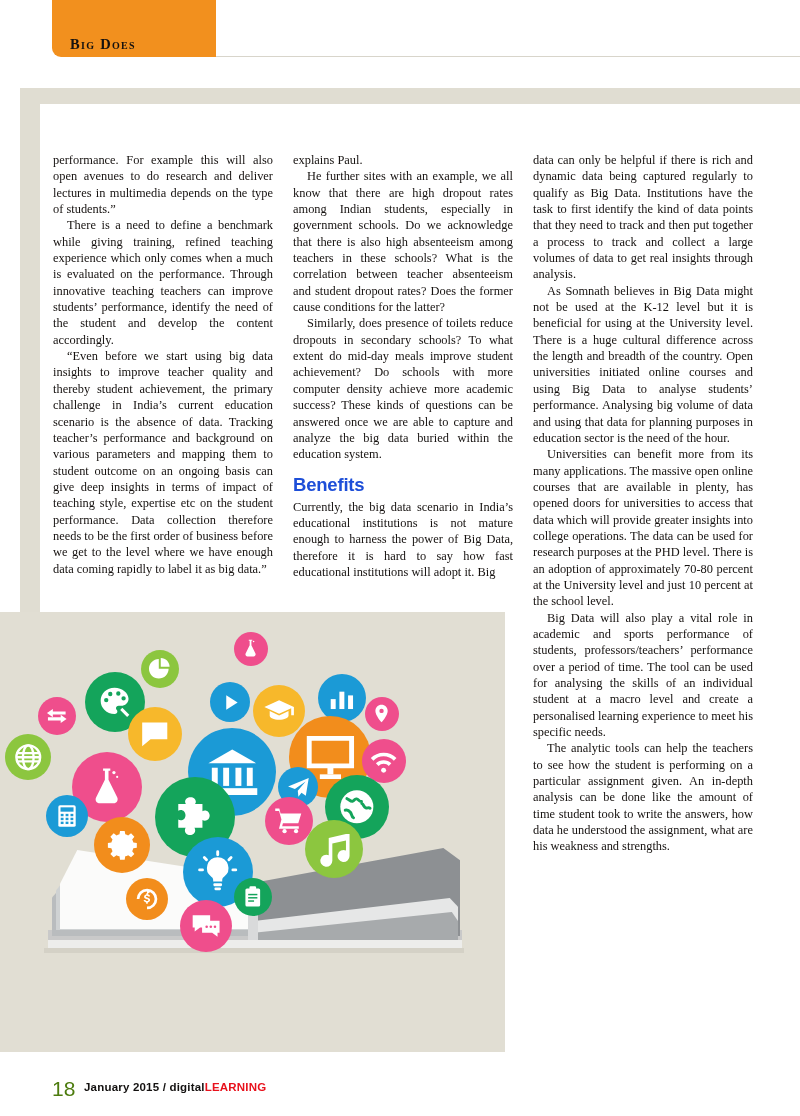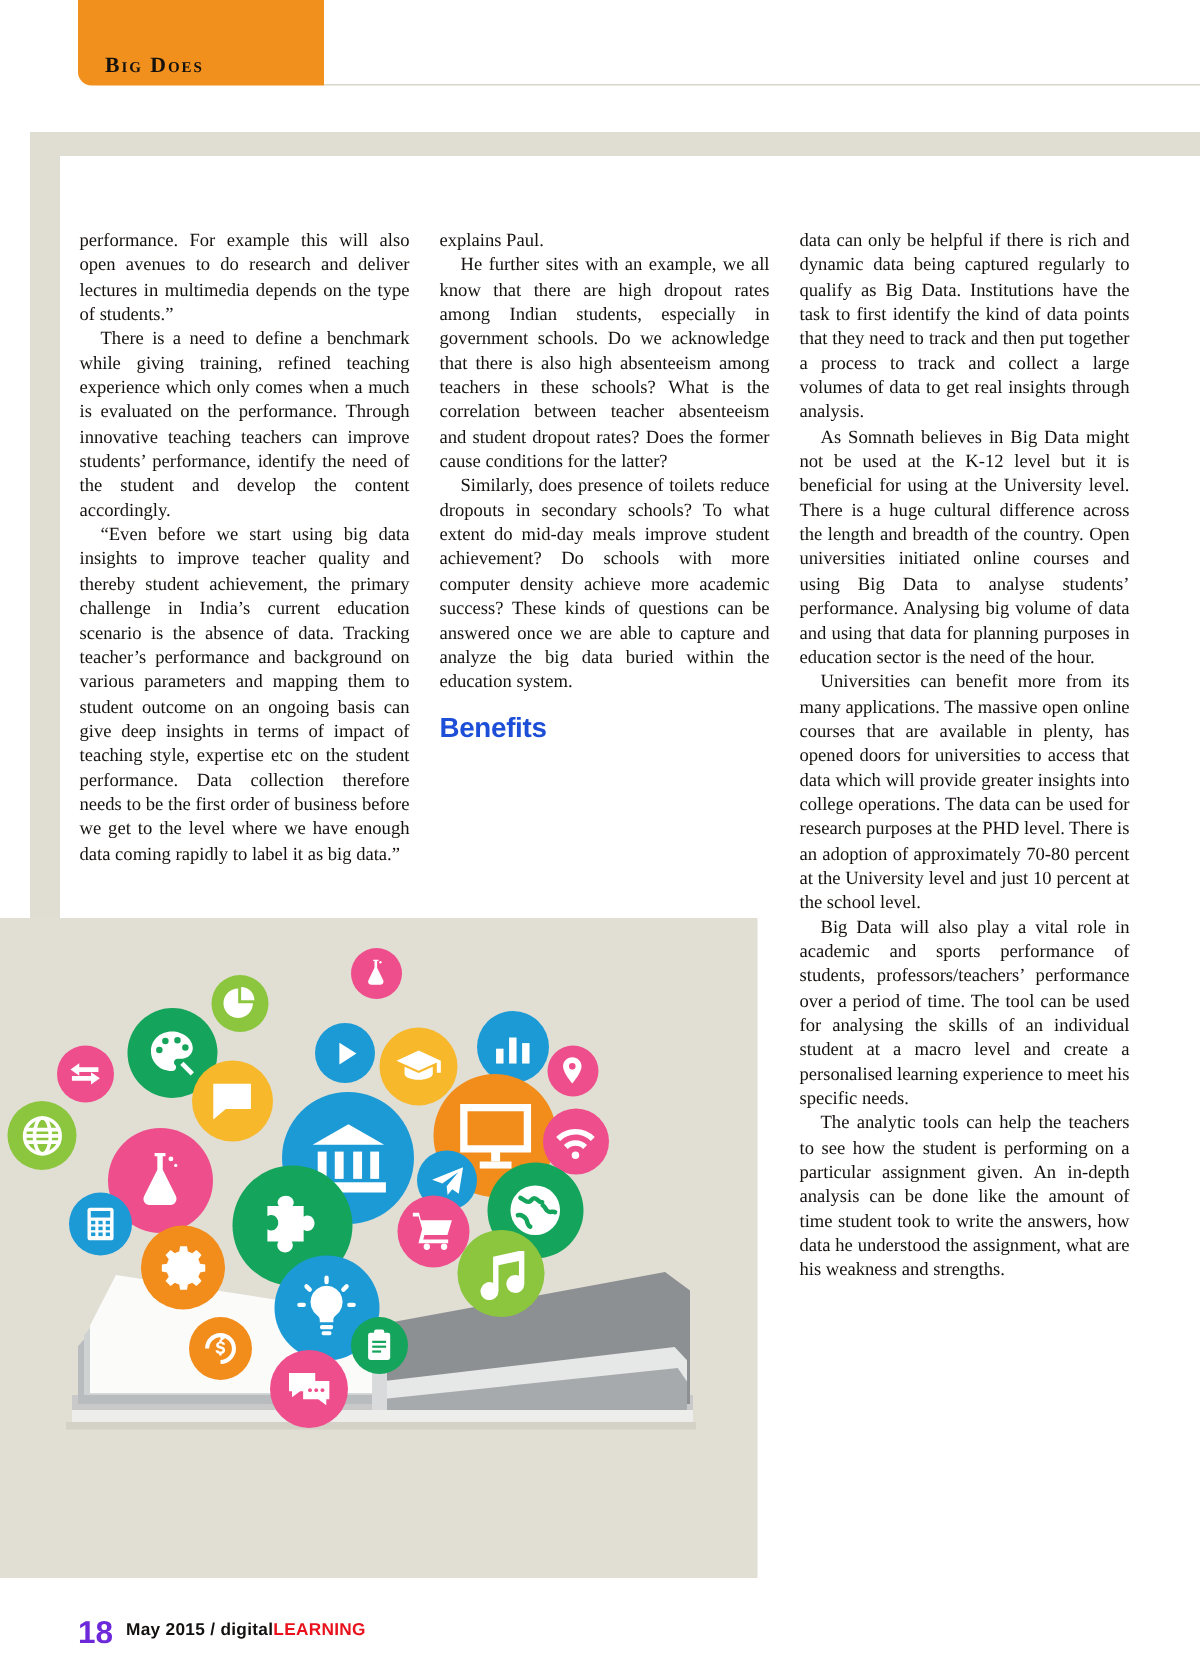--- a/index.html
+++ b/index.html
@@ -111,21 +111,21 @@
     position:absolute;border-radius:50%;
     display:flex;align-items:center;justify-content:center;
   }
   .bub svg{display:block;}
 
   
   #footer{position:absolute;left:0;bottom:0;width:800px;height:64px;background:#ffffff;}
   #footer-pageno{
     position:absolute;left:52px;top:1077px;
     font-family:"Liberation Sans", sans-serif;
-    font-size:21px;color:#6d28d9;font-weight:bold;
+    font-size:21px;color:#4d7c0f;font-weight:normal;
   }
   #footer-credit{
     position:absolute;left:84px;top:1081px;
     font-family:"Liberation Sans", sans-serif;
     font-size:11.5px;font-weight:bold;color:#131110;letter-spacing:0.2px;
   }
   #footer-credit .red{color:#e8111c;}
 </style>
 </head>
 <body>
@@ -143,20 +143,21 @@
     <p class="noindent">performance.  For example this will also open avenues to do research and deliver lectures in multimedia depends on the type of students.”</p>
     <p>There is a need to define a benchmark while giving training, refined teaching experience which only comes when a much is evaluated on the performance. Through innovative teaching teachers can improve students’ performance, identify the need of the student and develop the content accordingly.</p>
     <p>“Even before we start using big data insights to improve teacher quality and thereby student achievement, the primary challenge in India’s current education scenario is the absence of data. Tracking teacher’s  performance and background  on various parameters and mapping them to student outcome on an ongoing basis can give deep insights in terms of impact of teaching style, expertise etc on the student performance. Data collection therefore needs to be the first order of business before we get to the level where we have enough data coming rapidly to label it as big data.”</p>
   </div>
 
   <div id="col2" class="col">
     <p class="noindent">explains Paul.</p>
     <p>He further sites with an example, we all know that there are high dropout rates among Indian students, especially in government schools. Do we acknowledge that there is also high absenteeism among teachers in these schools? What is the correlation between teacher absenteeism and student dropout rates? Does the former cause conditions for the latter?</p>
     <p>Similarly, does presence of toilets reduce dropouts in secondary schools? To what extent do mid-day meals improve student achievement? Do schools with more computer density achieve more academic success? These kinds of questions can be answered once we are able to capture and analyze the big data buried within the education system.</p>
     <h2>Benefits</h2>
+    <p class="noindent">Currently, the big data scenario in India’s educational institutions is not mature enough to harness the power of Big Data, therefore it is hard to say how fast educational institutions will adopt it. Big</p>
   </div>
 
   <div id="col3" class="col">
     <p class="noindent">data can only be helpful if there is rich and dynamic data being captured regularly to qualify as Big Data. Institutions have the task to first identify the kind of data points that they need to track and then put together a process to track and collect a large volumes of data to get real insights through analysis.</p>
     <p>As Somnath believes in Big Data might not be used at the K-12 level but it is beneficial for using at the University level. There is a huge cultural difference across the length and breadth of the country. Open universities initiated online courses and using Big Data to analyse students’ performance. Analysing big volume of data and using that data for planning purposes in education sector is the need of the hour.</p>
     <p>Universities can benefit more from its many applications. The massive open online courses that are available in plenty, has opened doors for universities to access that data which will provide greater insights into college operations. The data can be used for research purposes at the PHD level. There is an adoption of approximately 70-80 percent at the University level and just 10 percent at the school level.</p>
     <p>Big Data will also play a vital role in academic and sports performance of students, professors/teachers’ performance over a period of time. The tool can be used for analysing the skills of an individual student at a macro level and create a personalised learning experience to meet his specific needs.</p>
     <p>The analytic tools can help the teachers to see how the student is performing on a particular assignment given. An in-depth analysis can be done like the amount of time student took to write the answers, how data he understood the assignment, what are his weakness and strengths.</p>
   </div>
 
@@ -352,16 +353,16 @@
               <circle cx="18.6" cy="12.5" r="0.95"></circle>
             </g>
           </svg>
         </div>
       </div>
   </div>
 
   <div id="footer"></div>
   <div id="footer-pageno">18</div>
   <div id="footer-credit">
-    <span>May 2015 / digital</span><span class="red">LEARNING</span>
+    <span>January 2015 / digital</span><span class="red">LEARNING</span>
   </div>
 
 </div>
 
 </body></html>

